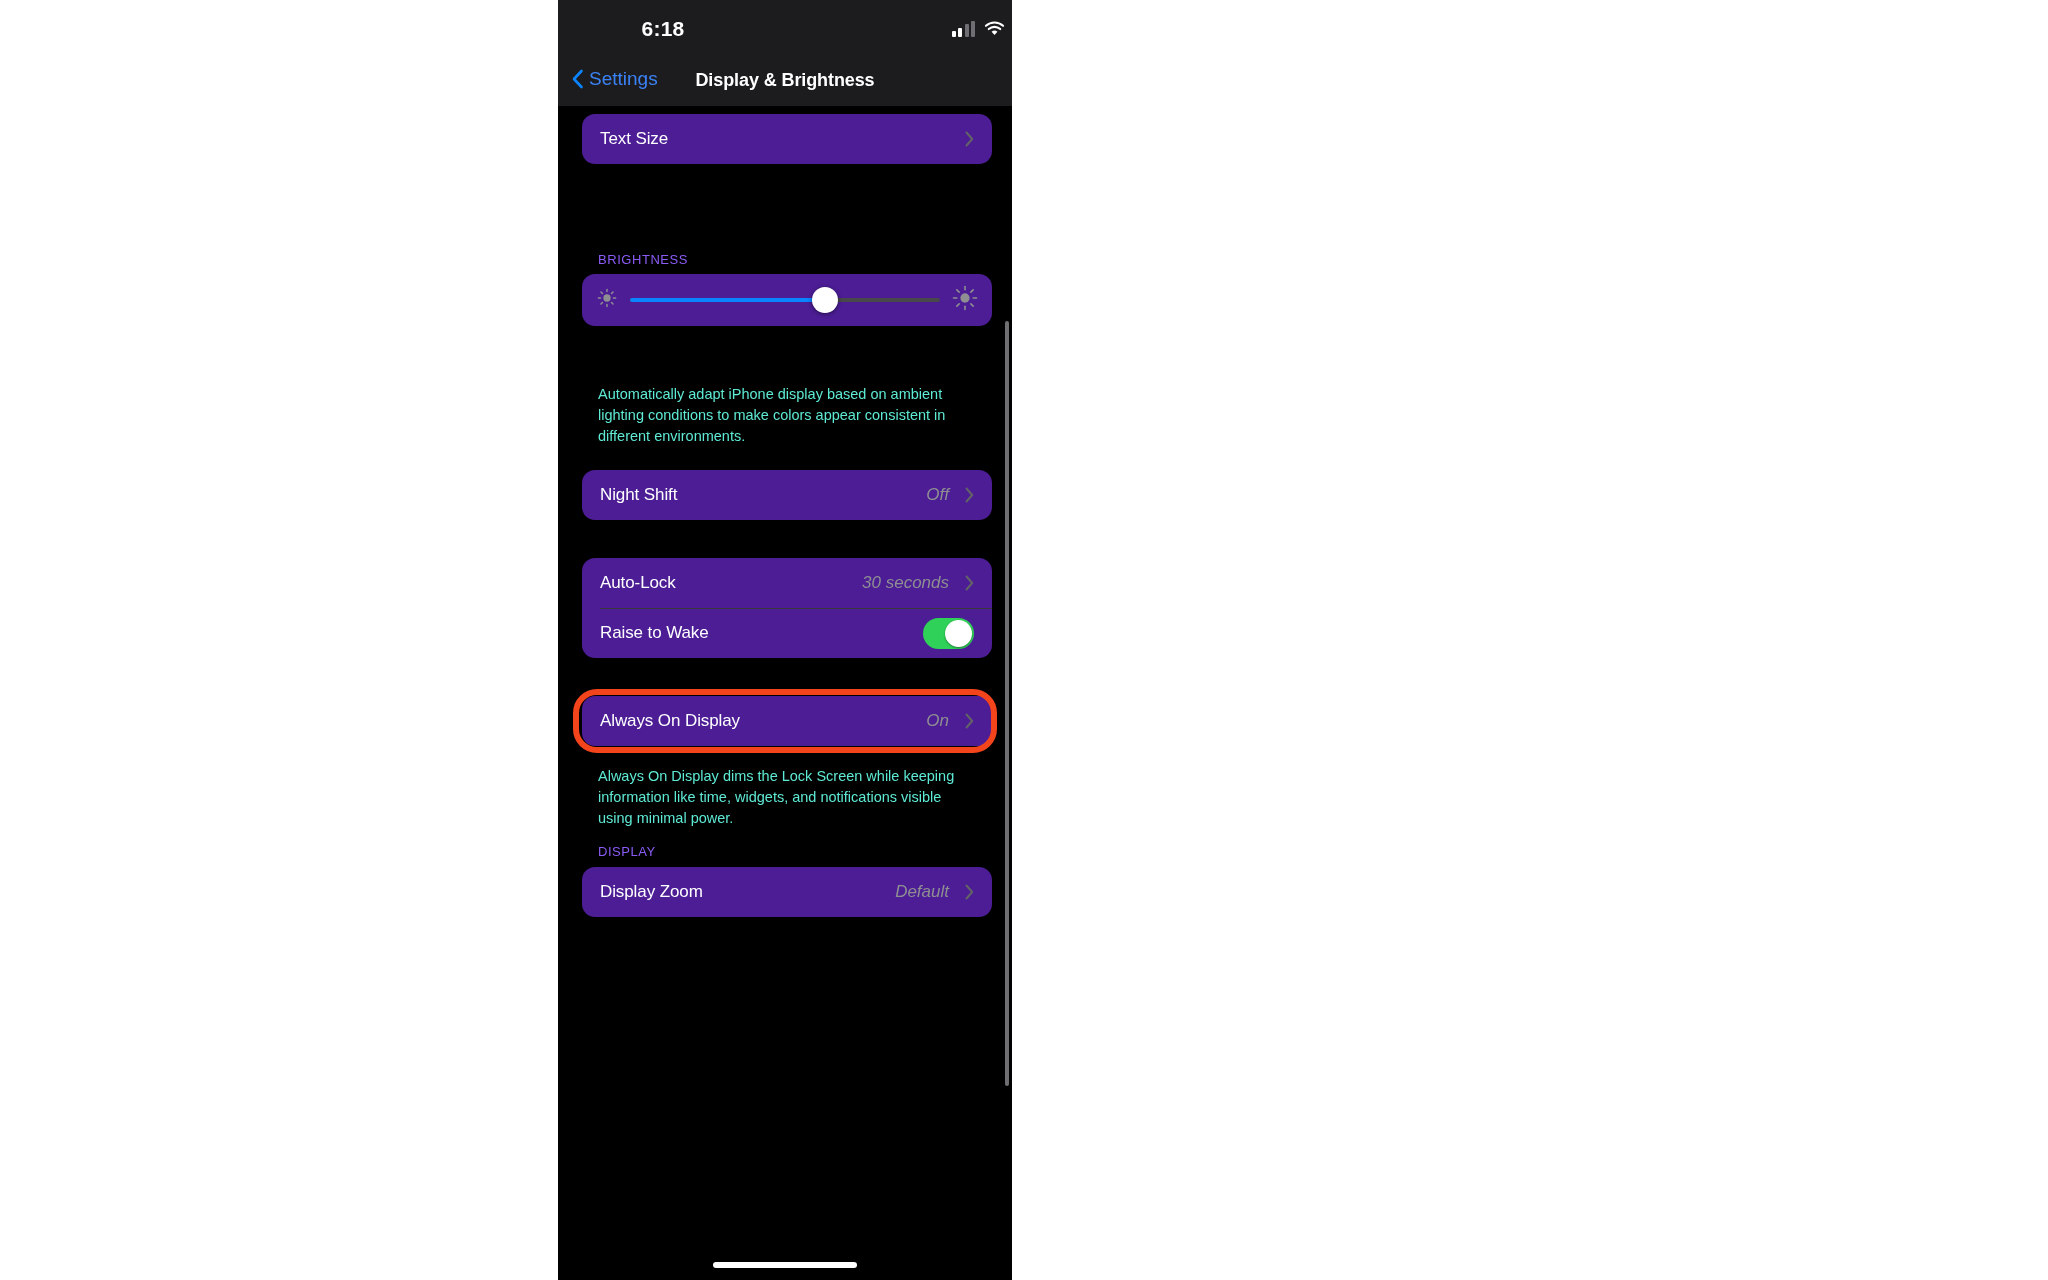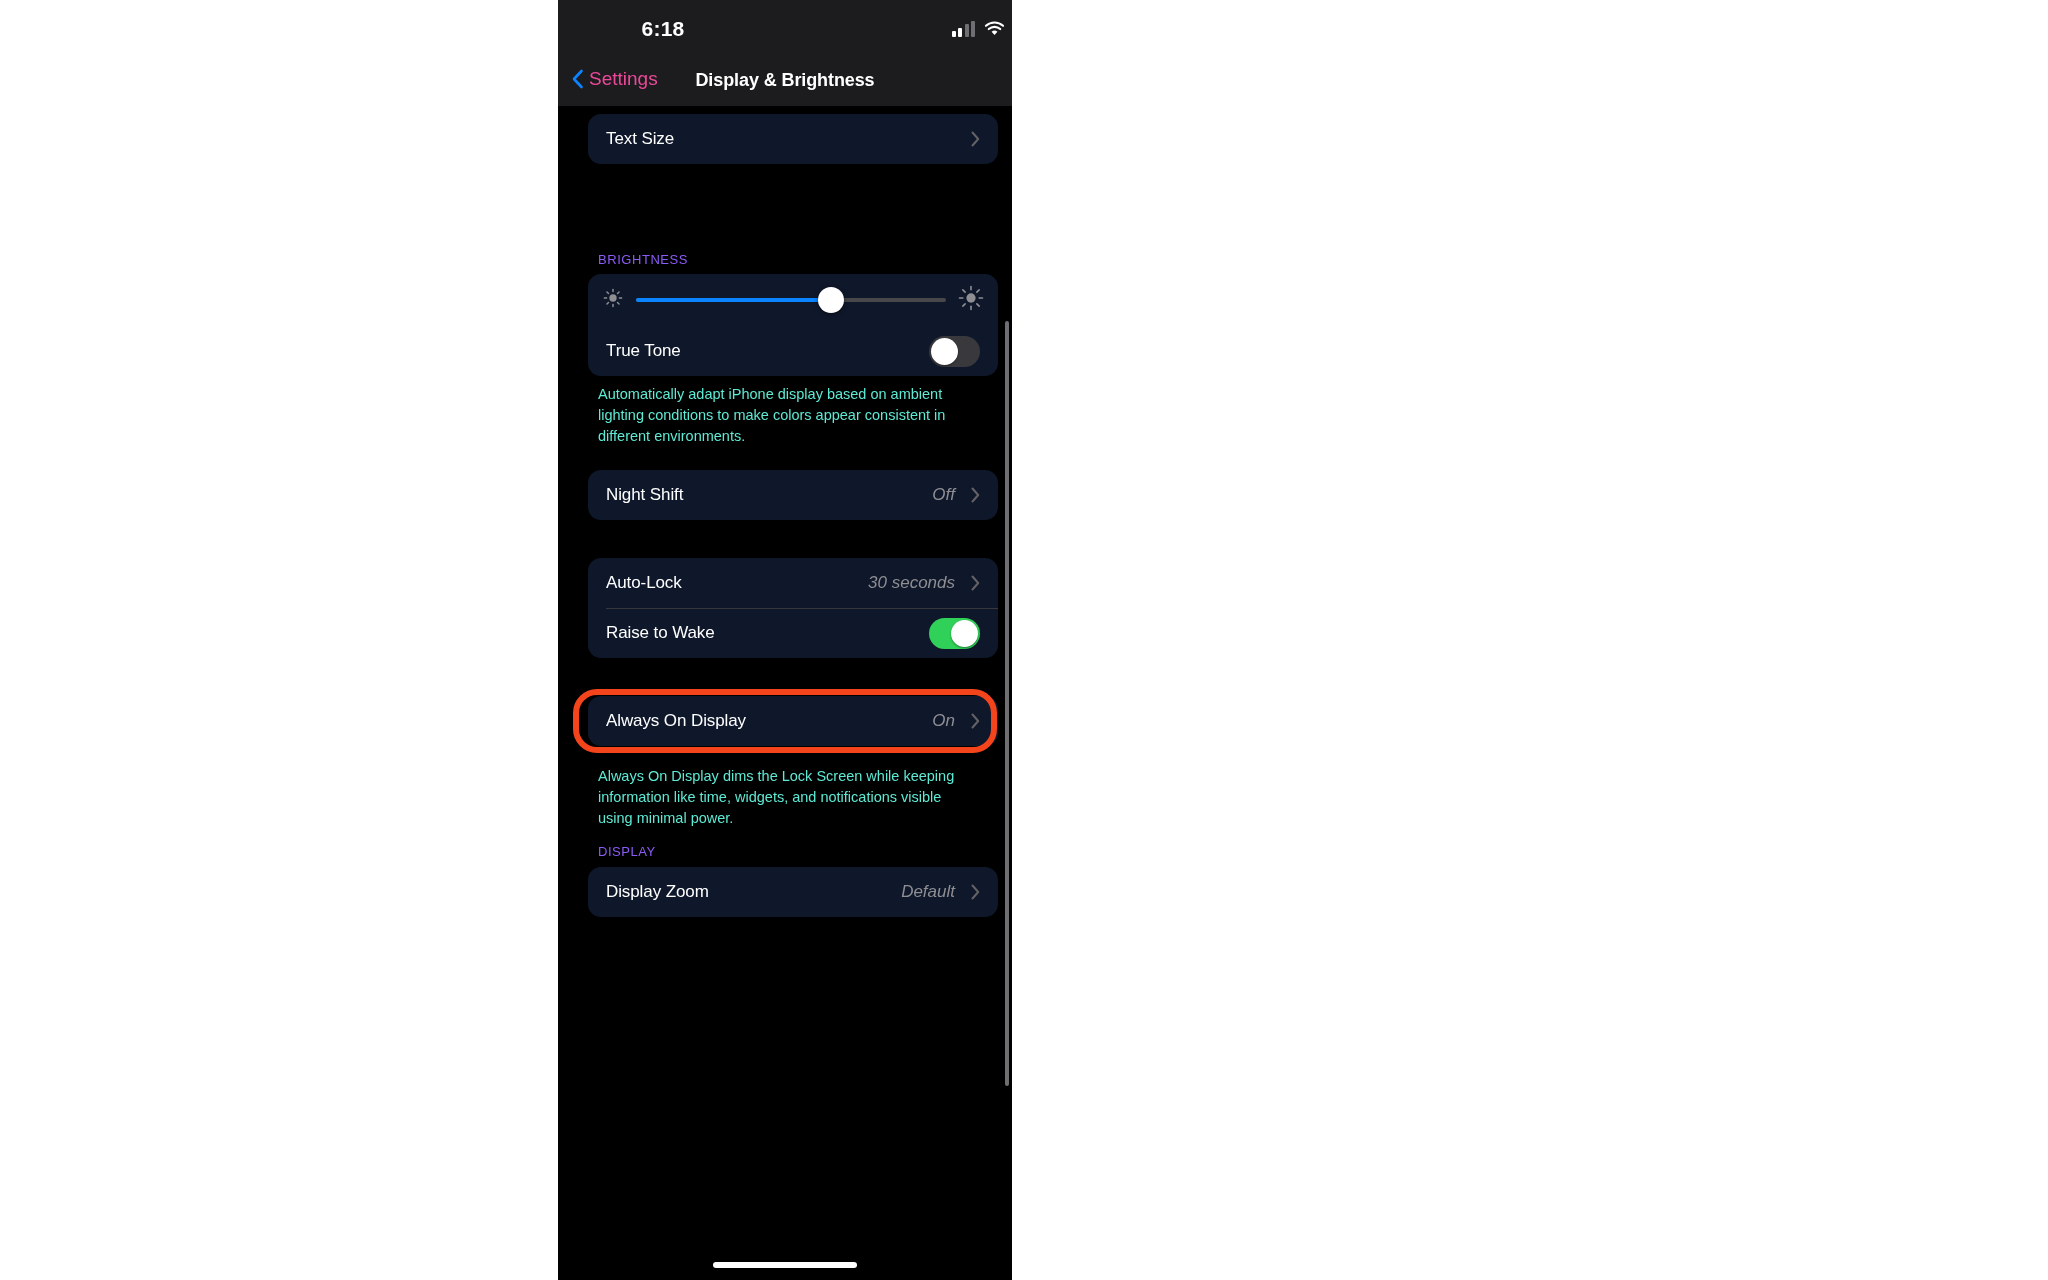--- a/index.html
+++ b/index.html
@@ -80,21 +80,21 @@
 
   
   .navbar {
     position:absolute; left:0; top:62px;
     width:454px; height:44px;
     background:#1c1c1e;
   }
   .nav-back {
     position:absolute; left:13px; top:6px;
     display:flex; align-items:center; gap:5px;
-    color:#ec4899;
+    color:#3b82f6;
     font-size:19px;
     cursor:pointer;
   }
   .nav-back .chev { display:block; width:13px; height:20px; }
   .nav-title {
     position:absolute; left:0; top:8px;
     width:454px; text-align:center;
     color:#ffffff;
     font-size:18px;
     font-weight:bold;
@@ -103,22 +103,22 @@
 
   
   .content {
     position:absolute; left:0; top:106px;
     width:454px; height:1174px;
     background:#000000;
   }
 
   .group {
     position:absolute;
-    left:30px; width:410px;
-    background:#0f172a;
+    left:24px; width:410px;
+    background:#4c1d95;
     border-radius:13px;
     overflow:hidden;
   }
   .row {
     position:relative;
     height:50px;
     display:flex; align-items:center;
     padding:0 18px;
     cursor:pointer;
   }
@@ -317,26 +317,20 @@
                 <path d="M1.6 14 L5.2 14"></path>
                   <path d="M22.8 14 L26.4 14"></path>
                 <path d="M5.2 5.2 L7.7 7.7"></path>
                   <path d="M20.3 20.3 L22.8 22.8"></path>
                 <path d="M22.8 5.2 L20.3 7.7"></path>
                   <path d="M7.7 20.3 L5.2 22.8"></path>
               </g>
             </svg>
           </span>
         </div>
-        <div class="row">
-          <span class="row-label">True Tone</span>
-          <span class="toggle">
-              <span class="knob"></span>
-            </span>
-        </div>
       </div>
 
       <div class="footer-text" style="top:278px;">Automatically adapt iPhone display based on ambient lighting conditions to make colors appear consistent in different environments.</div>
 
       <div class="group" style="top:364px;">
         <div class="row">
           <span class="row-label">Night Shift</span>
           <span class="row-value">Off</span>
           <span class="chevron-r">
             <svg viewBox="0 0 9 16" width="9" height="16">

